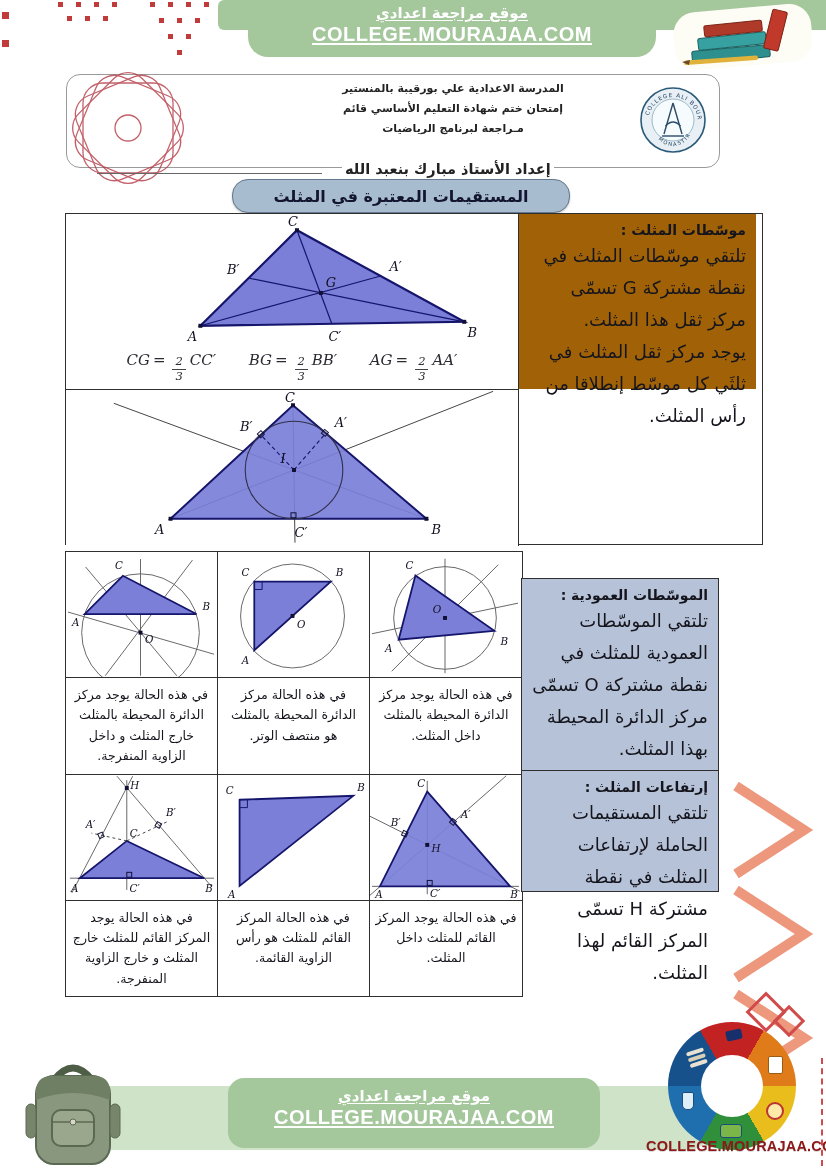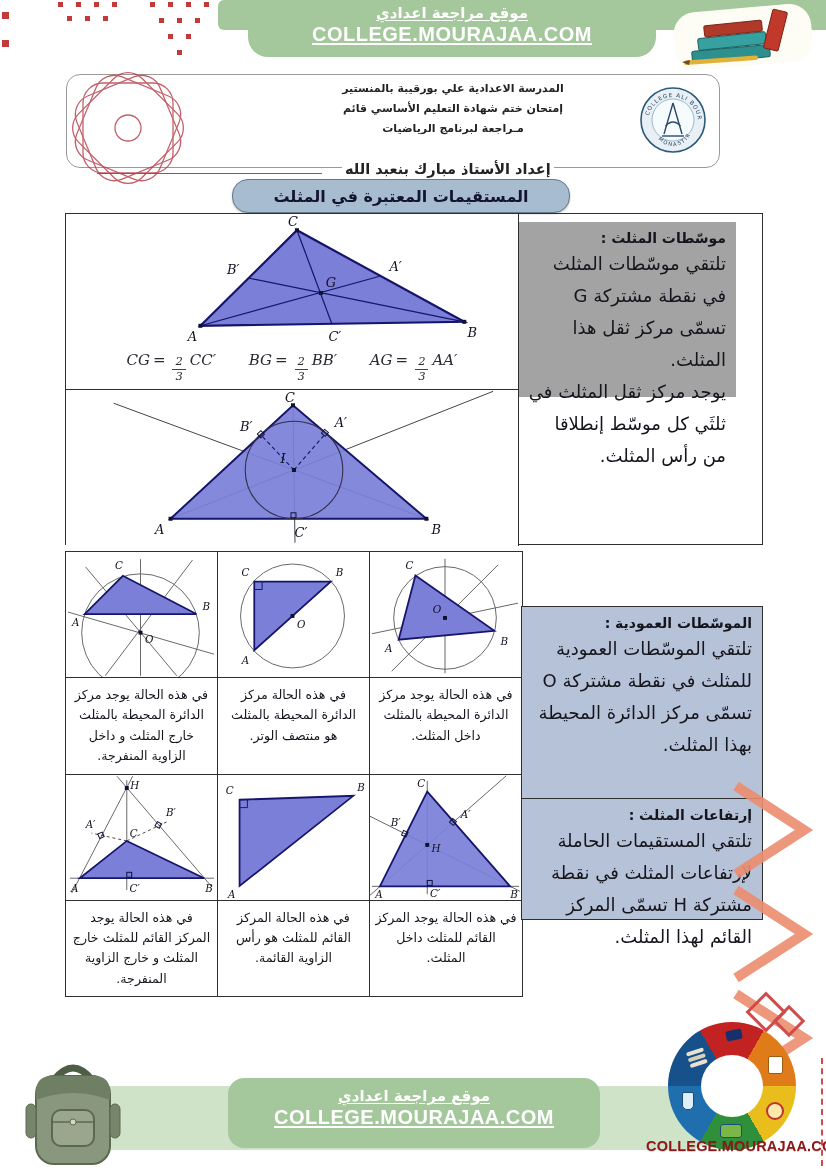--- a/index.html
+++ b/index.html
@@ -24,42 +24,42 @@
   .prepared .rule{width:225px;border-bottom:1.6px solid #666;height:1px;margin-bottom:3px;}
 
   
   .title-pill{position:absolute;left:232px;top:179px;width:336px;height:32px;background:#a8bccf;border:1.2px solid #64788f;border-radius:16px;
               display:flex;align-items:center;justify-content:center;font-size:16px;font-weight:700;color:#131430;box-shadow:0 1px 2px rgba(0,0,0,.25);}
 
   
   .upper-table{position:absolute;left:65px;top:213px;width:698px;height:332px;border:1.4px solid #2f2f2f;box-sizing:border-box;}
   .ut-cell{position:absolute;box-sizing:border-box;}
   .ut-diag1{left:0;top:0;width:453px;height:175px;border-right:1.4px solid #2f2f2f;background:#fff;}
-  .ut-text1{left:453px;top:8px;width:217px;height:175px;background:#a3a3a3;}
+  .ut-text1{left:453px;top:0;width:237px;height:175px;background:#a16207;}
   .ut-diag2{left:0;top:175px;width:453px;height:157px;border-right:1.4px solid #2f2f2f;border-top:1.4px solid #2f2f2f;background:#fff;}
   .ut-text2{left:453px;top:175px;width:245px;height:157px;background:#b6c2d7;border-top:1.4px solid #2f2f2f;}
 
   .note{direction:rtl;padding:8px 10px 6px 8px;color:#15151d;}
   .note .h{font-weight:700;font-size:14px;margin-bottom:2px;}
   .note .b{font-size:18px;line-height:1.78;}
 
   .formula-row{height:42px;display:flex;align-items:center;justify-content:space-evenly;padding:0 28px;
                font-family:"DejaVu Serif",serif;font-style:italic;font-size:15px;color:#2a2a33;}
   .frac{display:inline-flex;flex-direction:column;align-items:center;font-size:11.5px;line-height:1.15;font-style:italic;margin:0 4px;}
   .frac .num{border-bottom:1px solid #444;padding:0 3px;}
   .formula .eq{font-style:normal;margin:0 3px;}
 
   .lower-table{position:absolute;left:65px;top:551px;width:698px;height:424px;}
   table.lt{border-collapse:collapse;table-layout:fixed;width:457px;}
   table.lt td{border:1.4px solid #2f2f2f;padding:0;vertical-align:top;background:#fff;}
   td.lt-head{background:#b6c2d7;text-align:center;vertical-align:middle;font-weight:700;font-size:13px;color:#15151d;height:27px;direction:rtl;}
   td.lt-diag{height:125px;}
   td.lt-cap{height:auto;}
   .cap{direction:rtl;text-align:center;font-size:12.6px;line-height:1.62;color:#15151d;padding:7px 5px;}
-  .side-cell{position:absolute;left:456px;width:242px;background:#b6c2d7;border:1.4px solid #2f2f2f;box-sizing:border-box;margin-top:28px;}
+  .side-cell{position:absolute;left:456px;width:198px;background:#b6c2d7;border:1.4px solid #2f2f2f;box-sizing:border-box;}
   .side-perp{top:27px;height:193px;}
   .side-alt{top:219px;height:122px;}
 
   
   .dg{display:block;}
   .dg text{font-family:"DejaVu Serif",serif;font-style:italic;fill:#101020;}
   .big-lab{font-size:13px;}
   .sm-lab{font-size:10.5px;}
 
   

